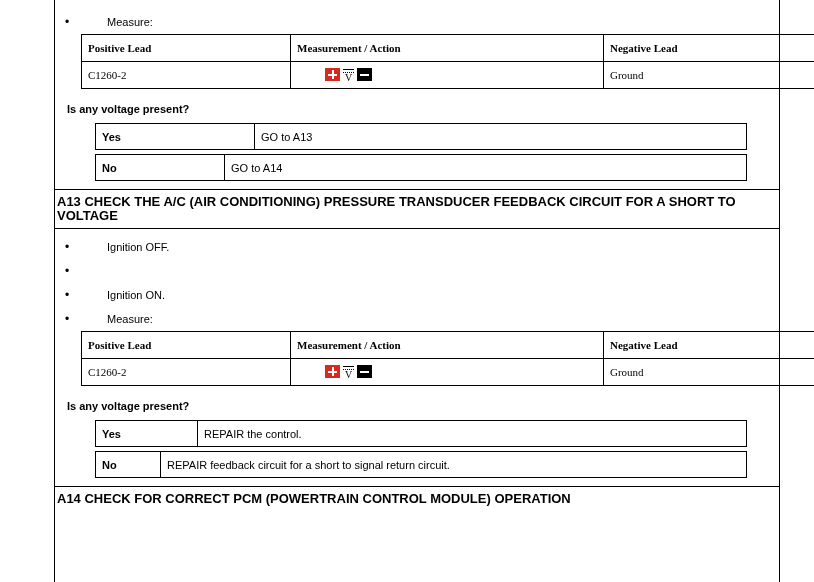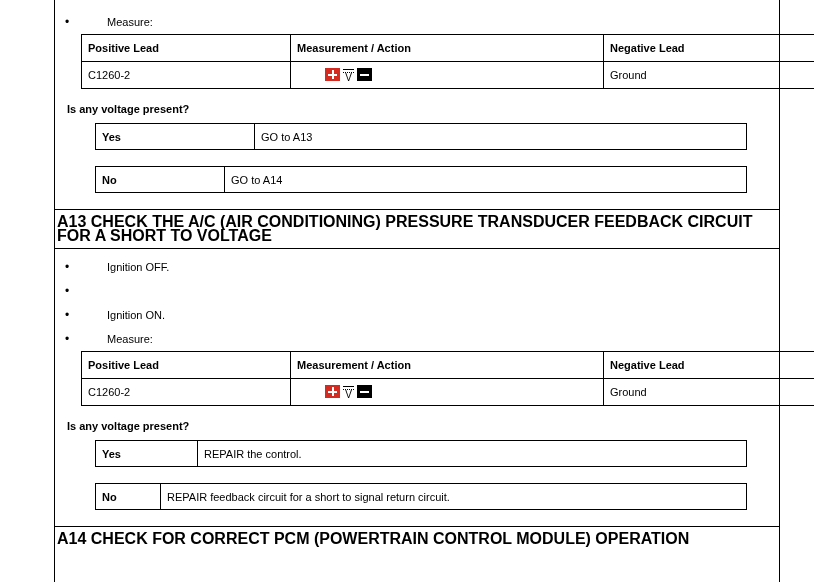--- a/index.html
+++ b/index.html
@@ -72,20 +72,21 @@
     margin-left: 26px;
     table-layout: fixed;
   }
   table.meas th, table.meas td {
     border: 1px solid #000000;
     padding: 4px 6px;
     font-size: 11px;
     text-align: left;
     vertical-align: middle;
     height: 18px;
+    font-family: Liberation Serif, serif;
   }
   table.meas th {
     font-weight: bold;
   }
   .col-pos { width: 196px; }
   .col-meas { width: 300px; margin-left: 40px; }
   .col-neg { width: 198px; }
 
   
   .meter {
@@ -177,39 +178,39 @@
     margin: 14px 0 8px 12px;
     padding-left: 0px;
   }
 
   
   table.answer {
     border-collapse: collapse;
     width: 652px;
     margin-left: 40px;
     table-layout: fixed;
-    margin-bottom: 16px;
+    margin-bottom: 4px;
   }
   table.answer td {
     border: 1px solid #000000;
     padding: 4px 6px;
     font-size: 11px;
     height: 17px;
     vertical-align: middle;
   }
   td.ans-label {
     font-weight: bold;
   }
 
   
   .section-head {
     border-top: 1px solid #000000;
     border-bottom: 1px solid #000000;
     font-weight: bold;
-    font-size: 16px;
+    font-size: 13px;
     line-height: 14px;
     padding: 5px 6px 5px 2px;
     margin-top: 8px;
     width: 724px;
     box-sizing: border-box;
   }
   .section-head.no-bottom {
     border-bottom: none;
   }
   .spacer-6 { height: 6px; }

